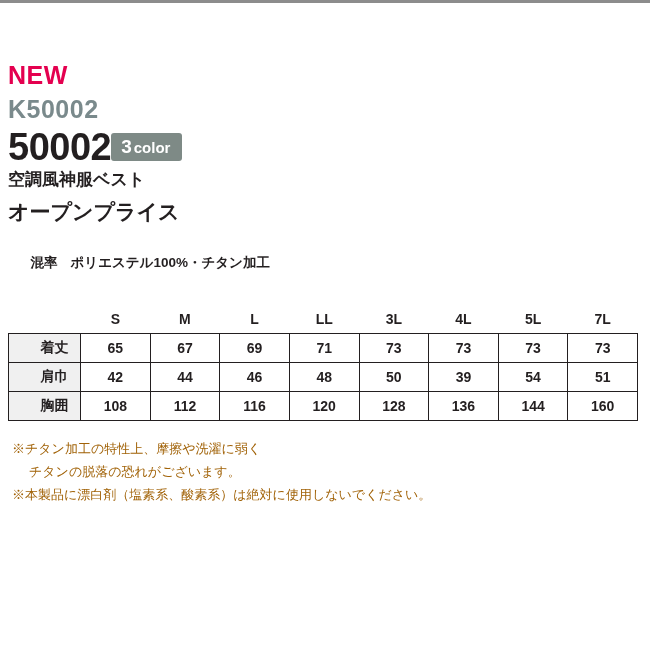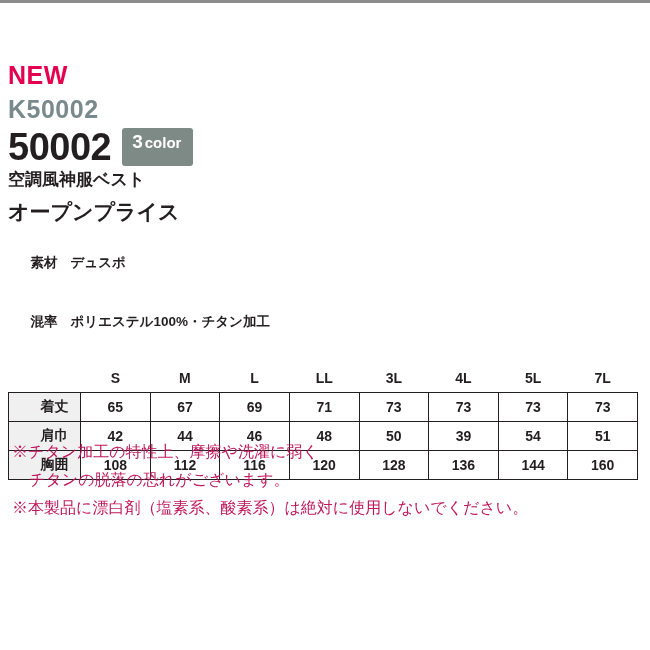--- a/index.html
+++ b/index.html
@@ -47,21 +47,21 @@
   .code {
     font-size: 25px;
     font-weight: bold;
     color: #7a8a8c;
     letter-spacing: 0.5px;
     line-height: 1.1;
     margin: 8px 0 4px 0;
   }
   .model-row {
     display: flex;
-    gap: 11px;
+    align-items: center;
     margin-bottom: 2px;
   }
   .model-number {
     font-size: 38px;
     font-weight: bold;
     color: #231f20;
     letter-spacing: -0.5px;
     line-height: 1;
   }
   .color-badge {
@@ -141,22 +141,22 @@
     width: 72px;
   }
 
   .notes {
     position: absolute;
     left: 12px;
     top: 438px;
     width: 634px;
   }
   .note {
-    font-size: 16px;
-    color: #be185d;
+    font-size: 13px;
+    color: #a16207;
     line-height: 1.75;
     font-weight: normal;
   }
   .note.indent {
     text-indent: 17px;
   }
 </style>
 </head>
 <body>
 
@@ -175,23 +175,20 @@
       <div class="color-badge">
         <span class="num">3</span>
         <span class="word">color</span>
       </div>
     </div>
 
     <div class="product-name">空調風神服ベスト</div>
 
     <div class="price">オープンプライス</div>
 
-    <div class="spec-line">
-      <span class="label">素材</span><span>デュスポ</span>
-    </div>
     <div class="spec-line">
       <span class="label">混率</span><span>ポリエステル100%・チタン加工</span>
     </div>
 
     <table class="size-table">
       <colgroup>
         <col class="first">
         <col>
           <col>
           <col>

